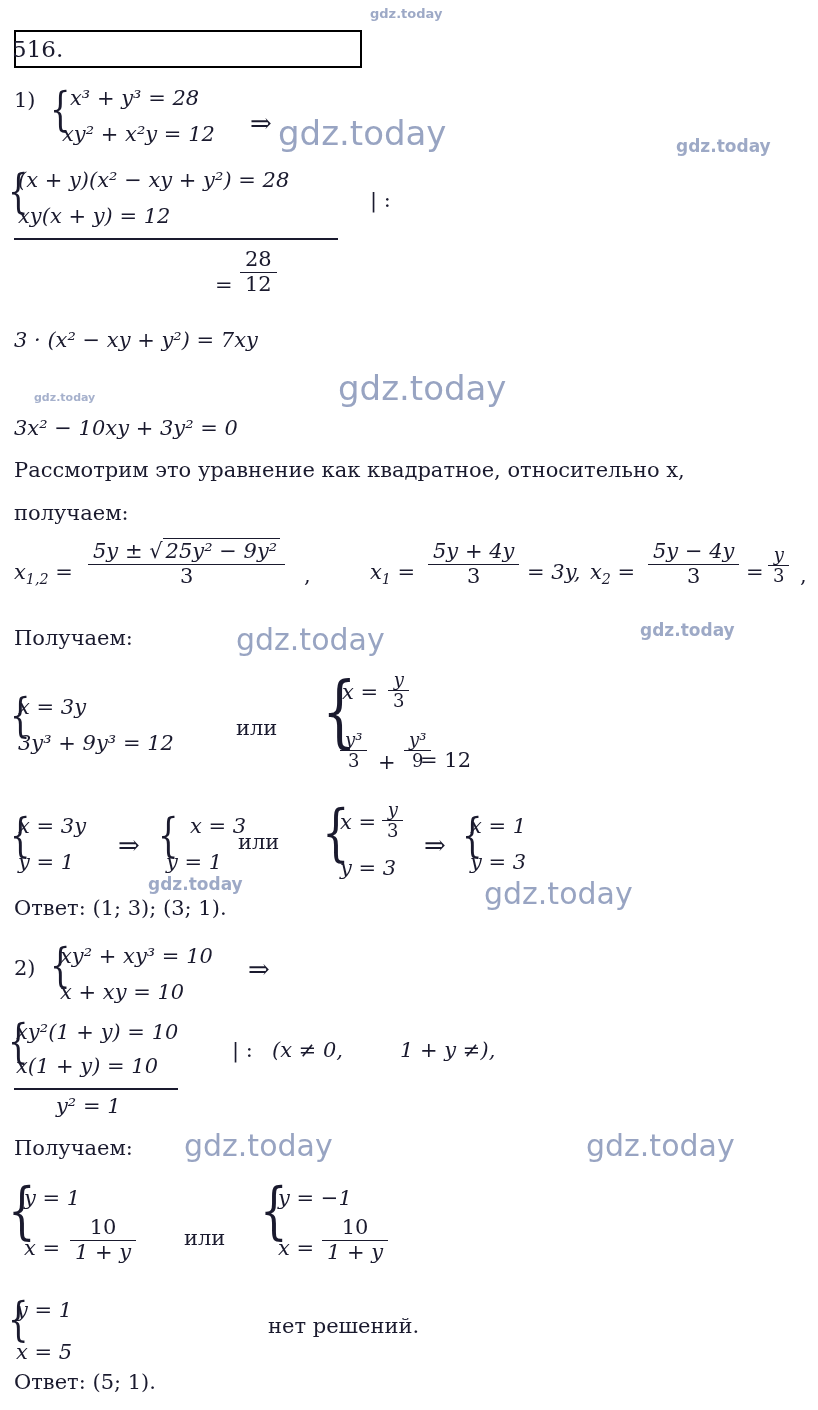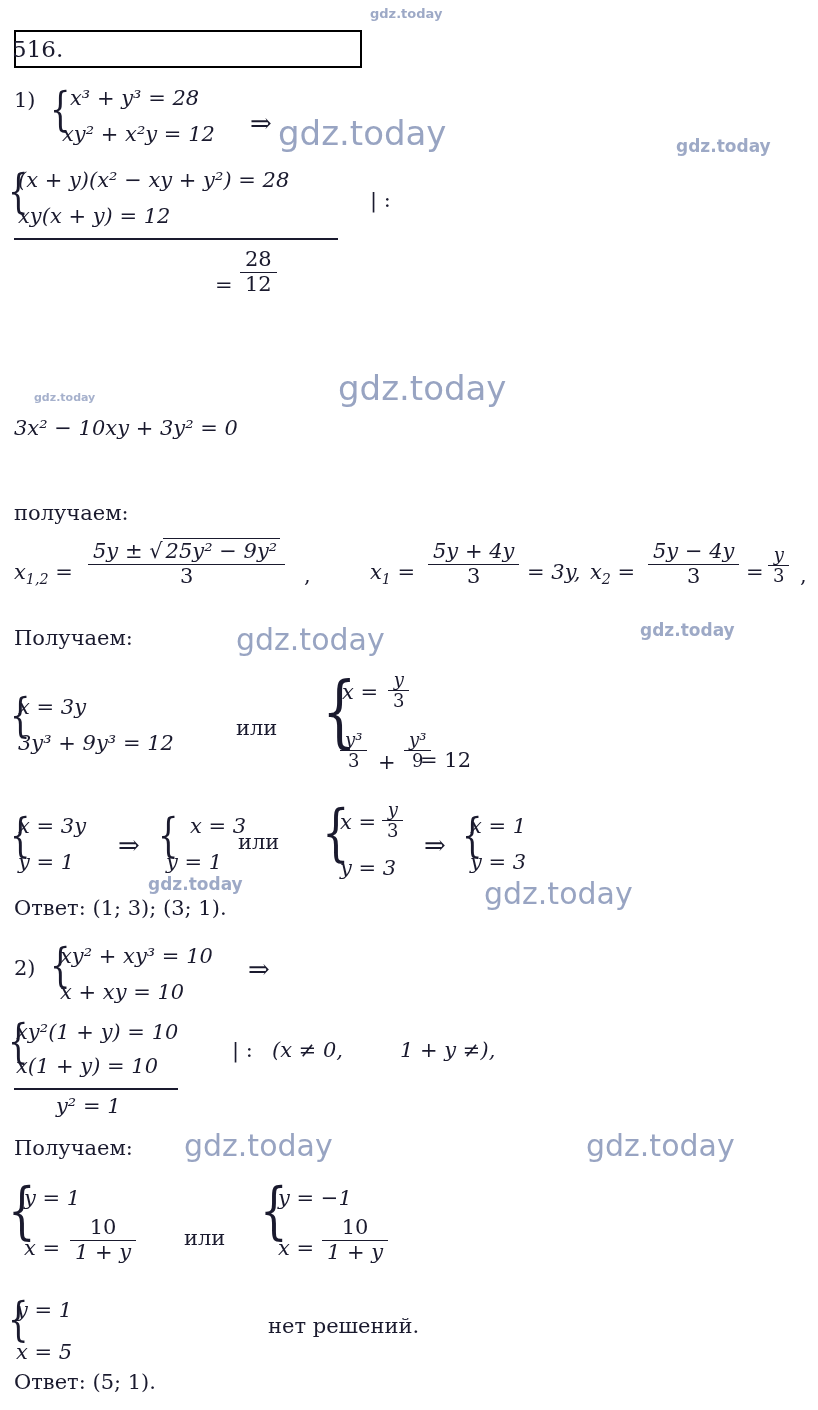--- a/index.html
+++ b/index.html
@@ -132,22 +132,24 @@
   <div class="t" style="left:370px; top:190px;">| :</div>
 
   <div class="hr" style="left:14px; top:238px; width:324px;"></div>
 
   <div class="t" style="left:215px; top:275px;">=</div>
   <div class="frac" style="left:240px; top:248px;">
     <span class="num">28</span>
     <span class="den">12</span>
   </div>
 
+  <div class="t it" style="left:14px; top:330px;">3 · (x² − xy + y²) = 7xy</div>
   <div class="t it" style="left:14px; top:418px;">3x² − 10xy + 3y² = 0</div>
 
+  <div class="t rus" style="left:14px; top:460px;">Рассмотрим это уравнение как квадратное, относительно x,</div>
   <div class="t rus" style="left:14px; top:503px;">получаем:</div>
 
   <div class="t it" style="left:14px; top:562px;">
     <span>x</span><span class="sub">1,2</span>
     <span>=</span>
   </div>
   <div class="frac" style="left:88px; top:540px;">
     <span class="num it">
       <span>5y ±</span>&nbsp;<span style="font-size:1.0em;">√</span><span style="border-top:1.5px solid #1a1a2e; padding:0 3px;">25y² − 9y²</span>
     </span>

